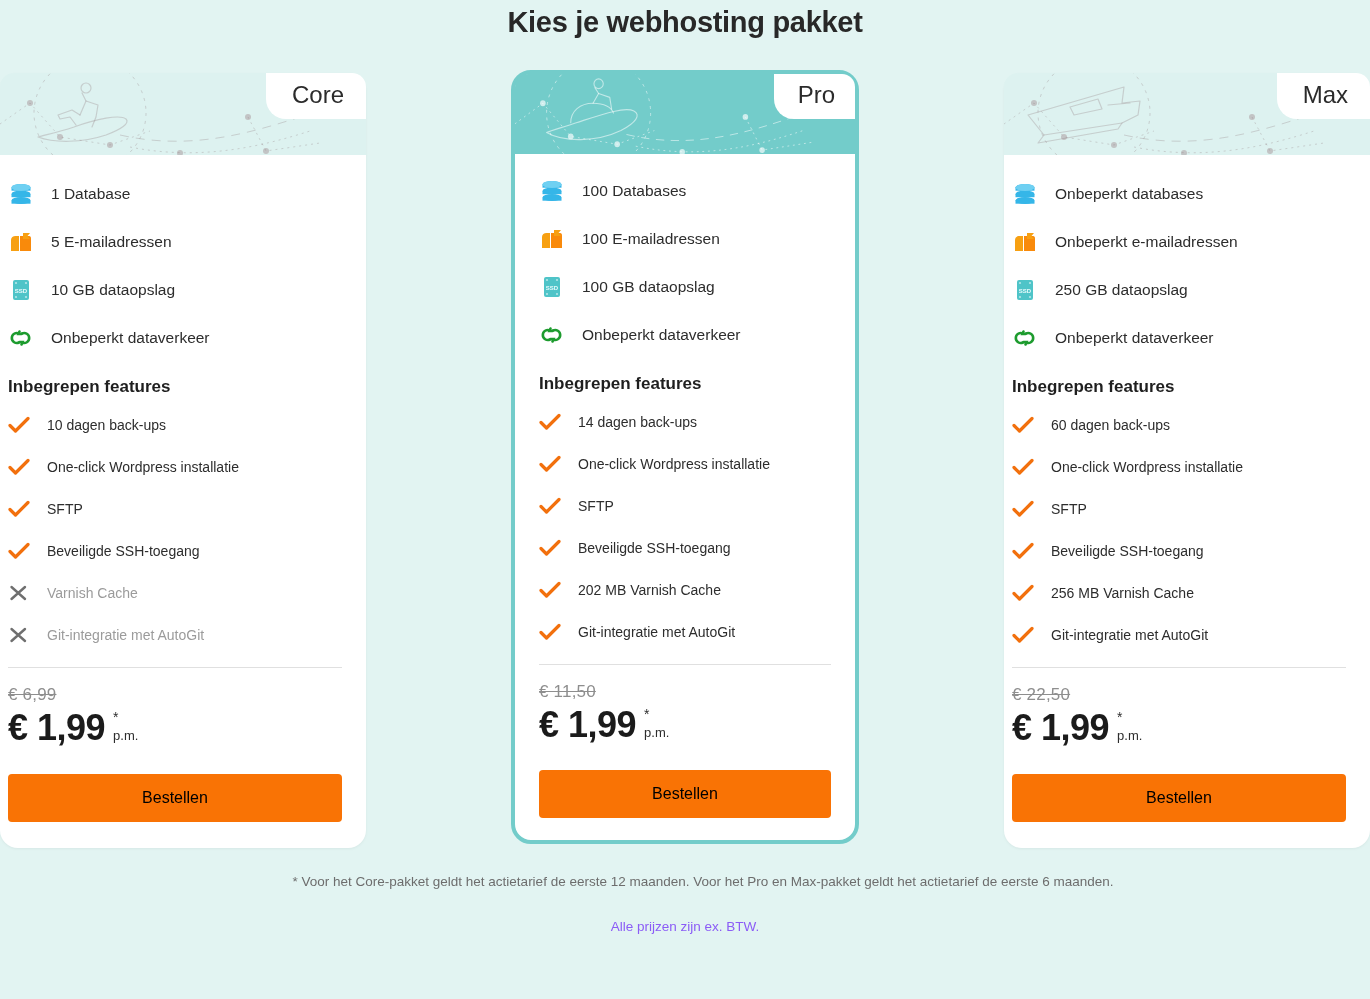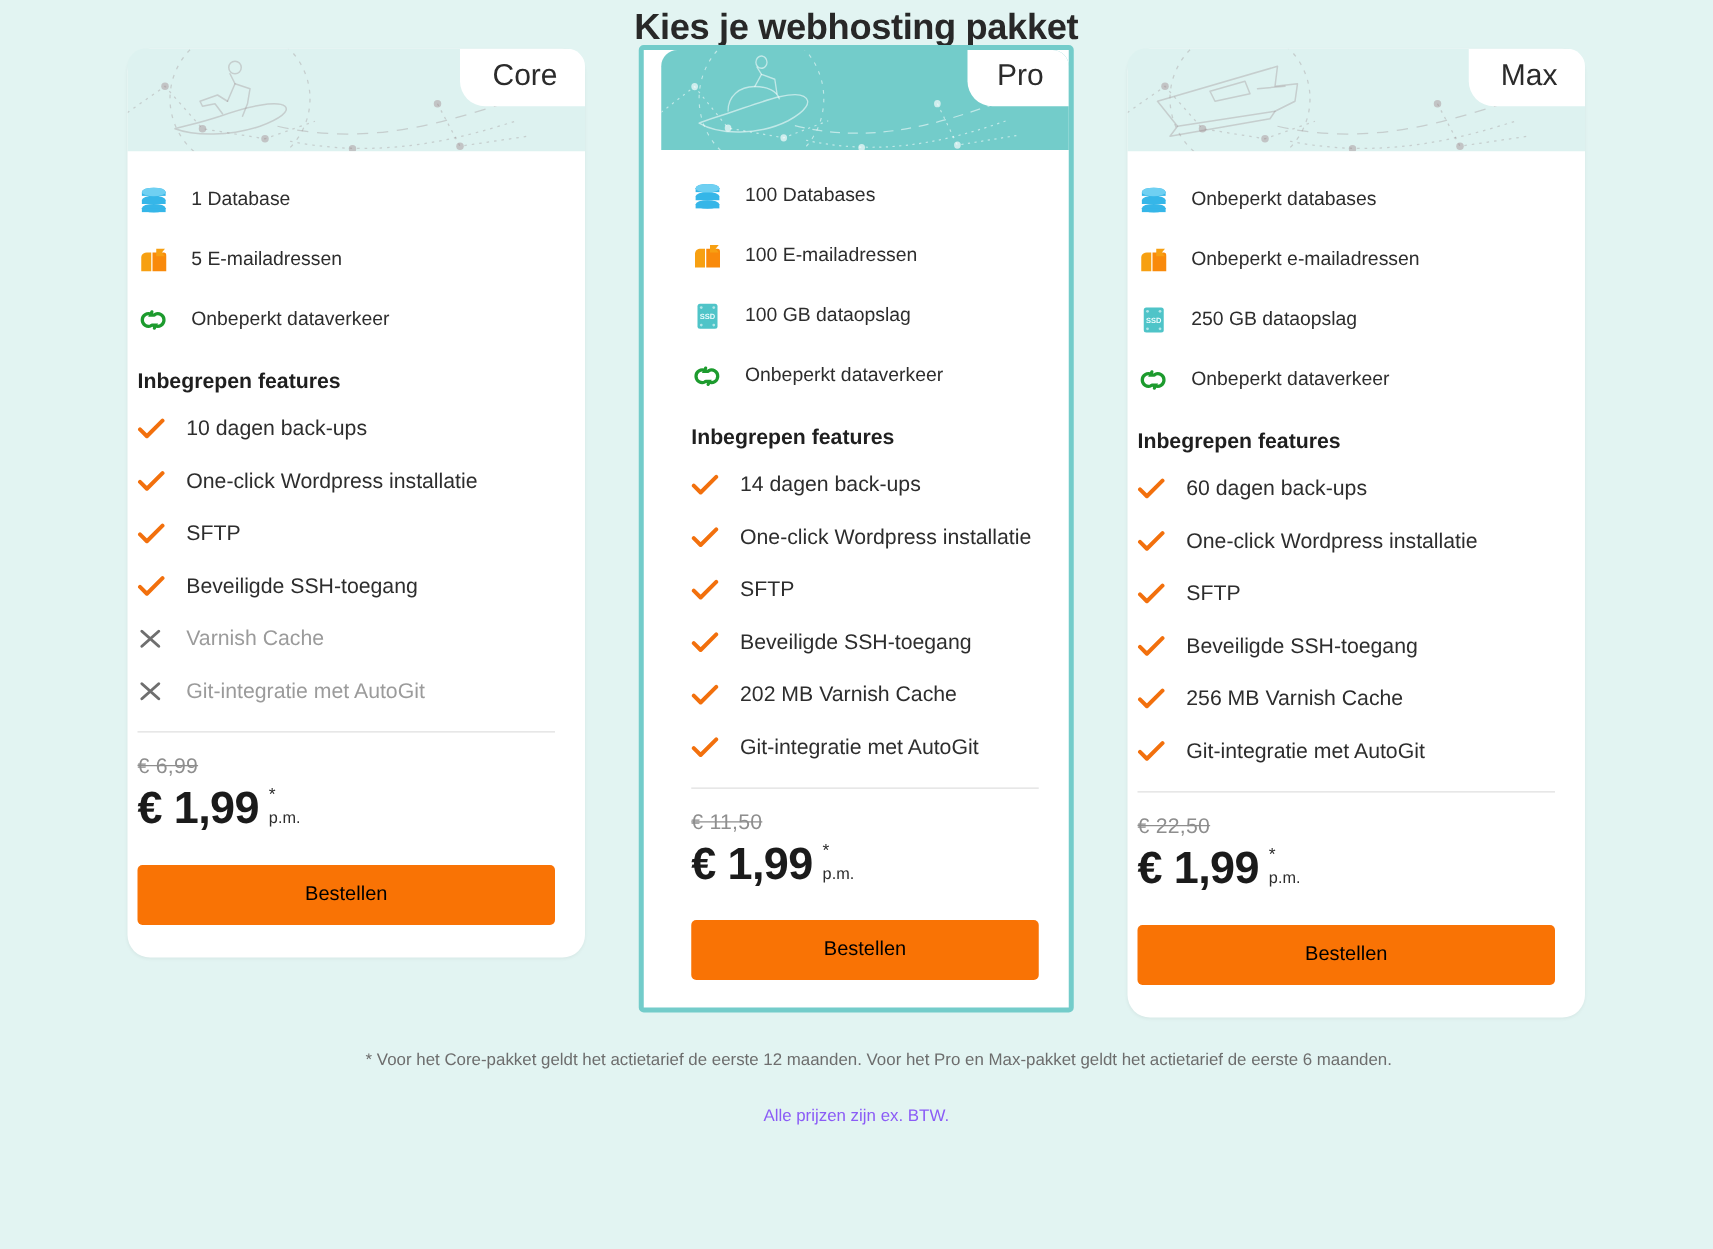--- a/index.html
+++ b/index.html
@@ -13,43 +13,43 @@
   .page-title {
     text-align: center;
     font-size: 29px;
     font-weight: bold;
     color: #282828;
     letter-spacing: -0.3px;
     padding-top: 6px;
   }
   .cards {
     display: flex;
-    justify-content: center;
+    justify-content: space-between;
     align-items: flex-start;
     gap: 43px;
+    margin-top: 34px;
   }
 
   
   .card {
     width: 366px;
     position: relative;
     border-radius: 18px;
     background: #ffffff;
   }
   .card.plain {
     background: #ffffff;
     box-shadow: 0 1px 3px rgba(0,0,0,0.05);
   }
   .card.featured {
     width: 348px;
     border: 4px solid #73ccca;
-    border-radius: 4px;
+    border-radius: 20px;
     background: #ffffff;
     margin-top: -3px;
-    padding-left: 14px;
   }
 
   
   .card-head {
     position: relative;
     height: 82px;
     border-radius: 14px 14px 0 0;
     overflow: hidden;
     background: #ddf2f0;
   }
@@ -96,21 +96,21 @@
   }
 
   .feat {
     display: flex;
     align-items: center;
     gap: 17px;
     margin-bottom: 22px;
     min-height: 20px;
   }
   .feat-ico { width: 22px; height: 18px; flex: 0 0 22px; }
-  .feat-label { font-size: 17px; color: #2d2d2d; }
+  .feat-label { font-size: 14px; color: #2d2d2d; }
   .feat.off .feat-label { color: #9b9b9b; }
 
   .divider {
     height: 1px;
     background: #e0e0e0;
     margin: 22px 0 0 0;
   }
 
   .price-block { padding-top: 17px; }
   .old-price {
@@ -202,20 +202,31 @@
           </svg>
           <span class="spec-label">1 Database</span>
         </div>
         <div class="spec">
           <svg viewBox="0 0 26 26" class="spec-ico">
             <path d="M3 11 C3 8.5 5 7 7.5 7 L11 7 L11 22 L3 22 Z" fill="#f7a012"></path>
             <path d="M12 7 L21 7 C22.5 7 23 8 23 9.5 L23 22 L12 22 Z" fill="#f98a0b"></path>
             <path d="M15 4 L22 4 L19.5 7 L22 10 L15 10 Z" fill="#f7a012"></path>
           </svg>
           <span class="spec-label">5 E-mailadressen</span>
+        </div>
+        <div class="spec">
+          <svg viewBox="0 0 26 26" class="spec-ico">
+            <rect x="5" y="3" width="16" height="20" rx="2" fill="#4fc4c8"></rect>
+            <circle cx="8" cy="6" r="1.1" fill="#b3e6e8"></circle>
+            <circle cx="18" cy="6" r="1.1" fill="#b3e6e8"></circle>
+            <circle cx="8" cy="20" r="1.1" fill="#b3e6e8"></circle>
+            <circle cx="18" cy="20" r="1.1" fill="#b3e6e8"></circle>
+            <text x="13" y="15.5" fill="#e9fbfc" font-size="6" font-family="Liberation Sans, sans-serif" font-weight="bold" text-anchor="middle">SSD</text>
+          </svg>
+          <span class="spec-label">10 GB dataopslag</span>
         </div>
         <div class="spec">
           <svg viewBox="0 0 26 26" class="spec-ico">
             <g fill="none" stroke="#1d9b2e" stroke-width="2.6" stroke-linecap="round">
               <path d="M11 8.5 A5 5 0 1 0 11 17.5"></path>
               <path d="M14 8.5 A5 5 0 1 1 14 17.5"></path>
               <path d="M11.5 6.5 L10.5 9 L13.5 9"></path>
               <path d="M13.5 19.5 L14.5 17 L11.5 17"></path>
             </g>
           </svg>

